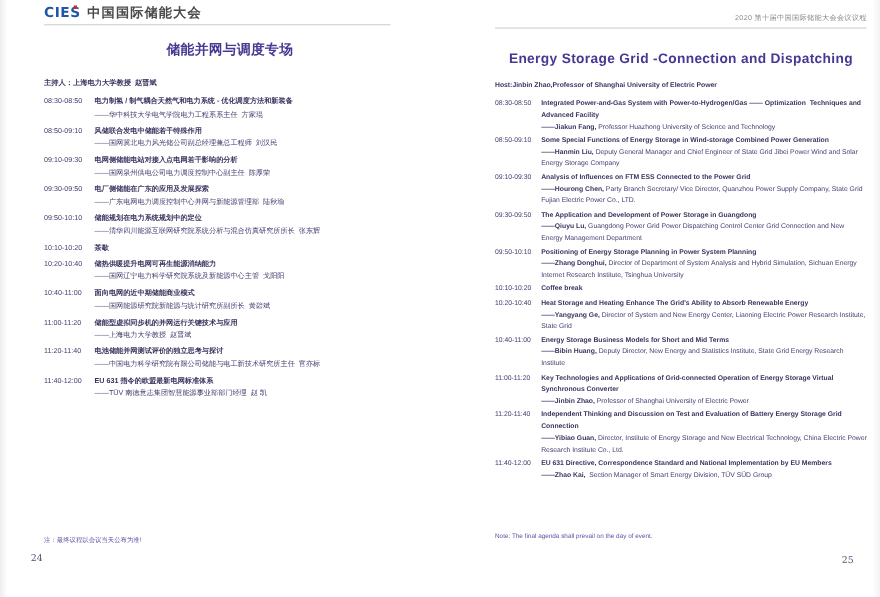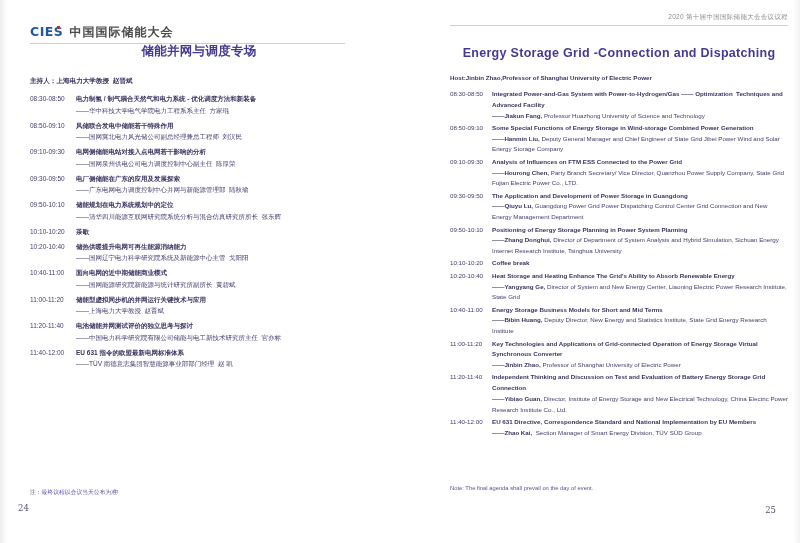--- a/index.html
+++ b/index.html
@@ -8,35 +8,35 @@
     font-family: "Liberation Sans", "DejaVu Sans", sans-serif;
     background:#ffffff; position:relative; overflow:hidden;
     color:#433d6e;
   }
   .spread { position:absolute; inset:0; background:#ffffff; }
   .edge { position:absolute; top:0; bottom:0; width:7px; pointer-events:none; }
   .edge.l { left:0; background:linear-gradient(to right, rgba(0,0,0,.07), rgba(0,0,0,0)); }
   .edge.r { right:0; background:linear-gradient(to left, rgba(0,0,0,.05), rgba(0,0,0,0)); }
 
   .page { position:absolute; top:0; width:400px; height:543px; }
-  .page.left  { left:0;   padding:24px 32px 0 30px; }
+  .page.left  { left:10px;   padding:3px 32px 0 30px; }
   .page.right { left:400px; padding:12px 12px 0 50px; }
 
   
   .logo-row { display:flex; align-items:baseline; height:15px; }
   .cies { font-weight:900; font-size:12.5px; color:#1e57a5; letter-spacing:.5px; position:relative; font-family:"DejaVu Sans", sans-serif; }
   .cies::after { content:""; position:absolute; right:3px; top:2px; width:3px; height:3px; background:#d42a1e; }
   .brand { font-weight:700; font-size:12px; color:#4b4b4b; margin-left:6px; letter-spacing:1px; }
   .rule { height:1px; background:#cfcfcf; margin-top:4px; }
   .page.left .rule { width:315px; }
   .page.right .rule { width:100%; }
 
   .hdr-right { font-size:6.5px; color:#8b8b8b; text-align:right; line-height:9px; letter-spacing:.3px; }
 
-  h1 { font-size:12.5px; font-weight:700; color:#453a93; text-align:center; line-height:14px; letter-spacing:.3px; }
+  h1 { font-size:12.5px; font-weight:700; color:#453a93; text-align:center; margin-top:15px; line-height:14px; letter-spacing:.3px; }
   .page.right h1 { margin-top:20px; }
   h2 { font-size:8.5px; font-weight:700; color:#453a93; text-align:center; margin-top:7px; line-height:10px; white-space:pre-wrap; }
   .page.right h2 { margin-top:6px; }
 
   .host { font-size:6.6px; font-weight:700; margin-top:19px; color:#39345f; white-space:pre-wrap; }
   .page.right .host { margin-top:14px; font-size:6.2px; }
 
   .schedule { margin-top:7px; }
   .page.right .schedule { margin-top:8px; }
   .row { display:flex; margin-bottom:3.5px; }

